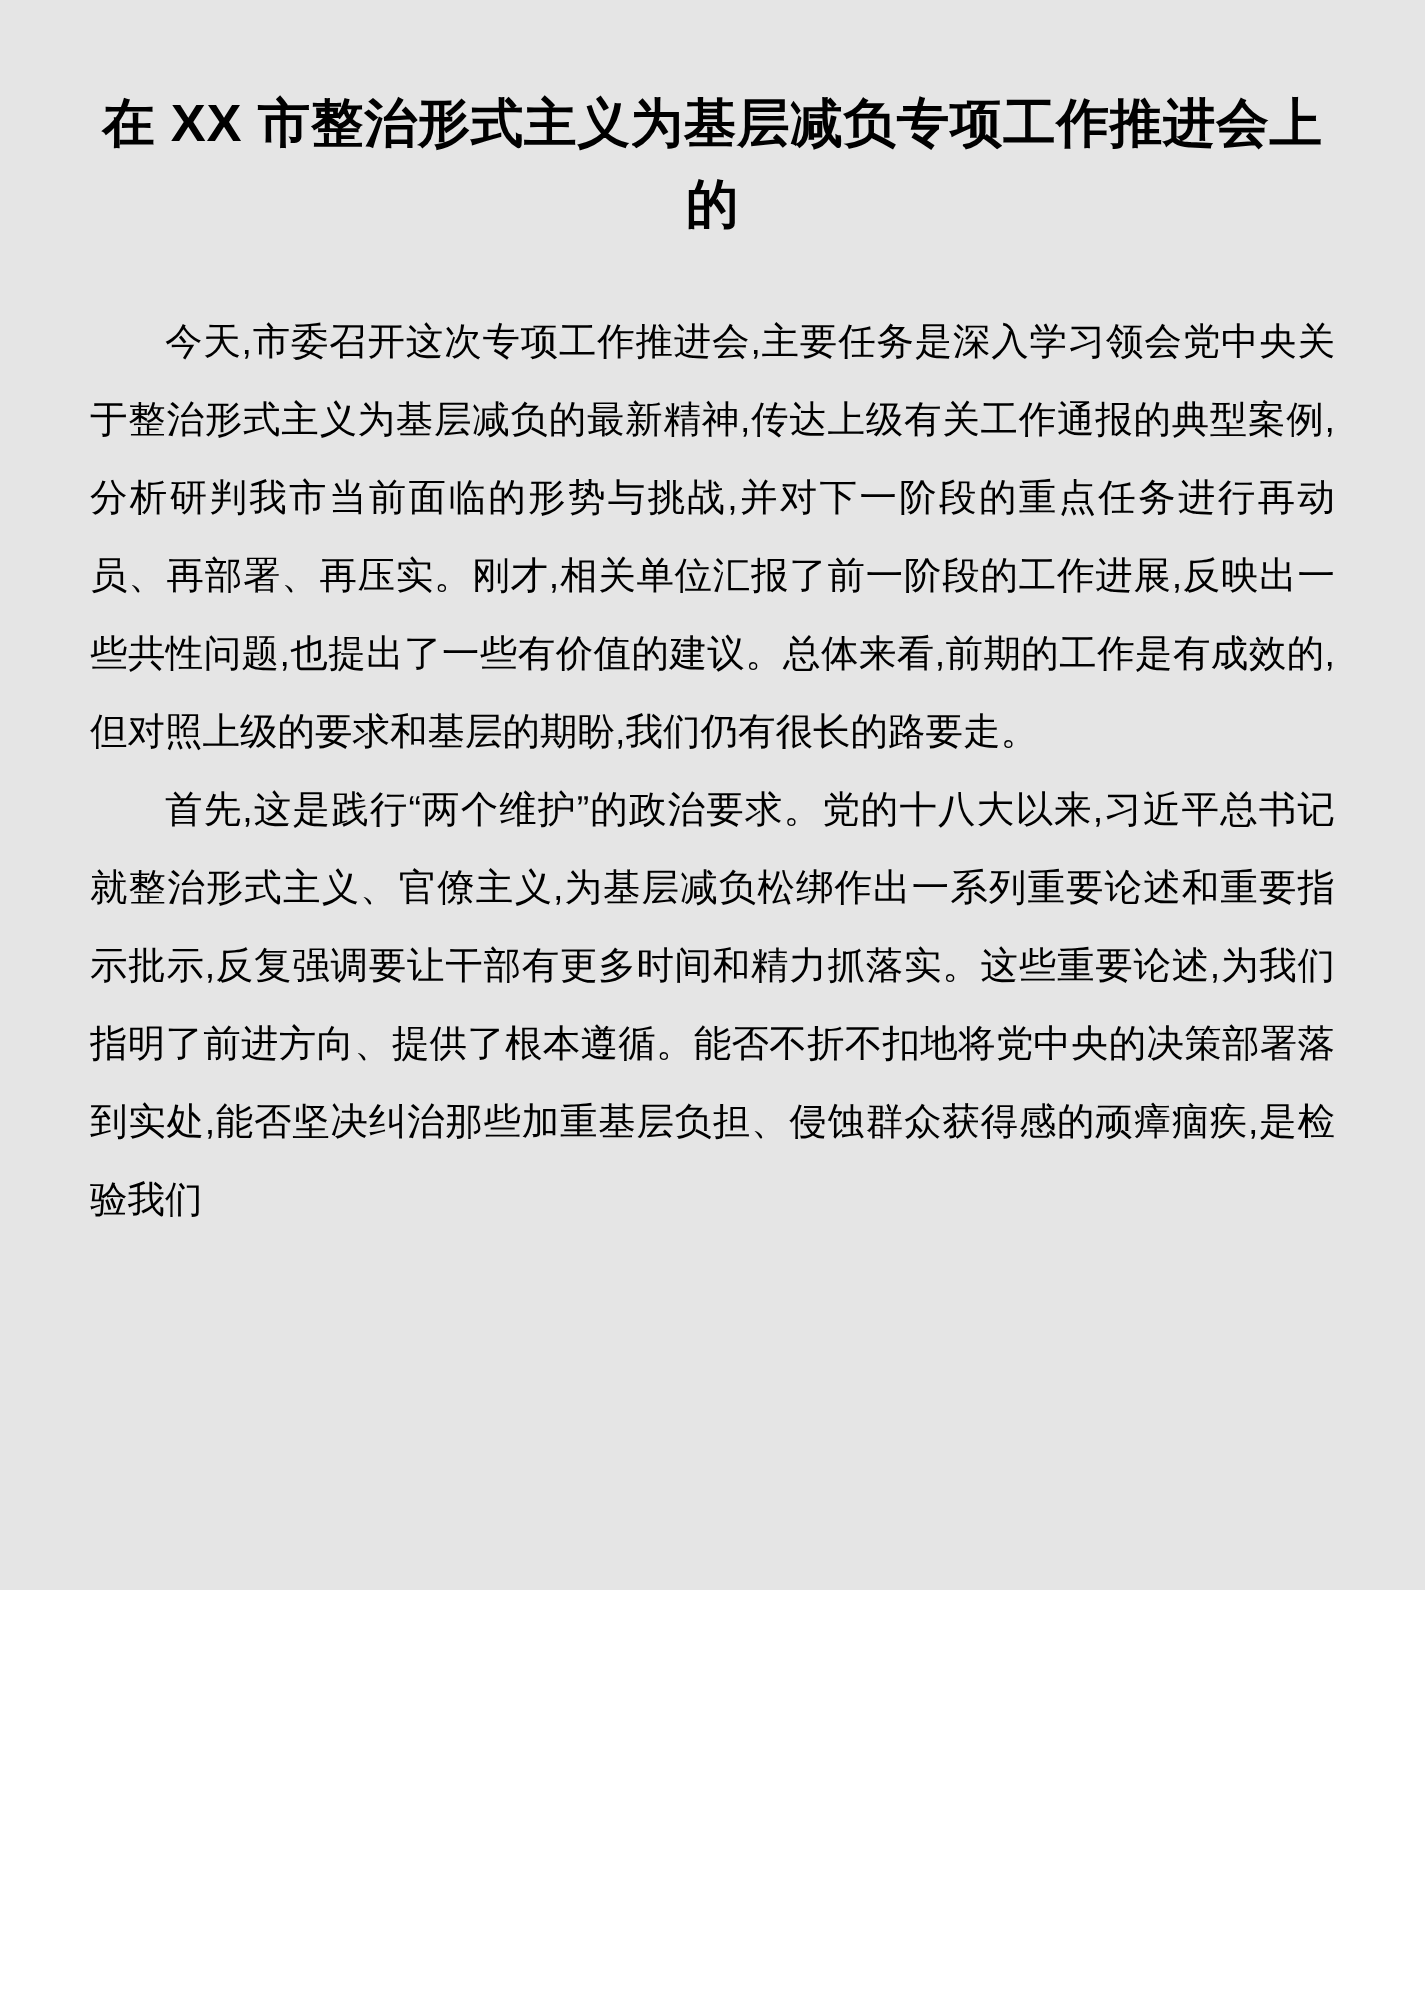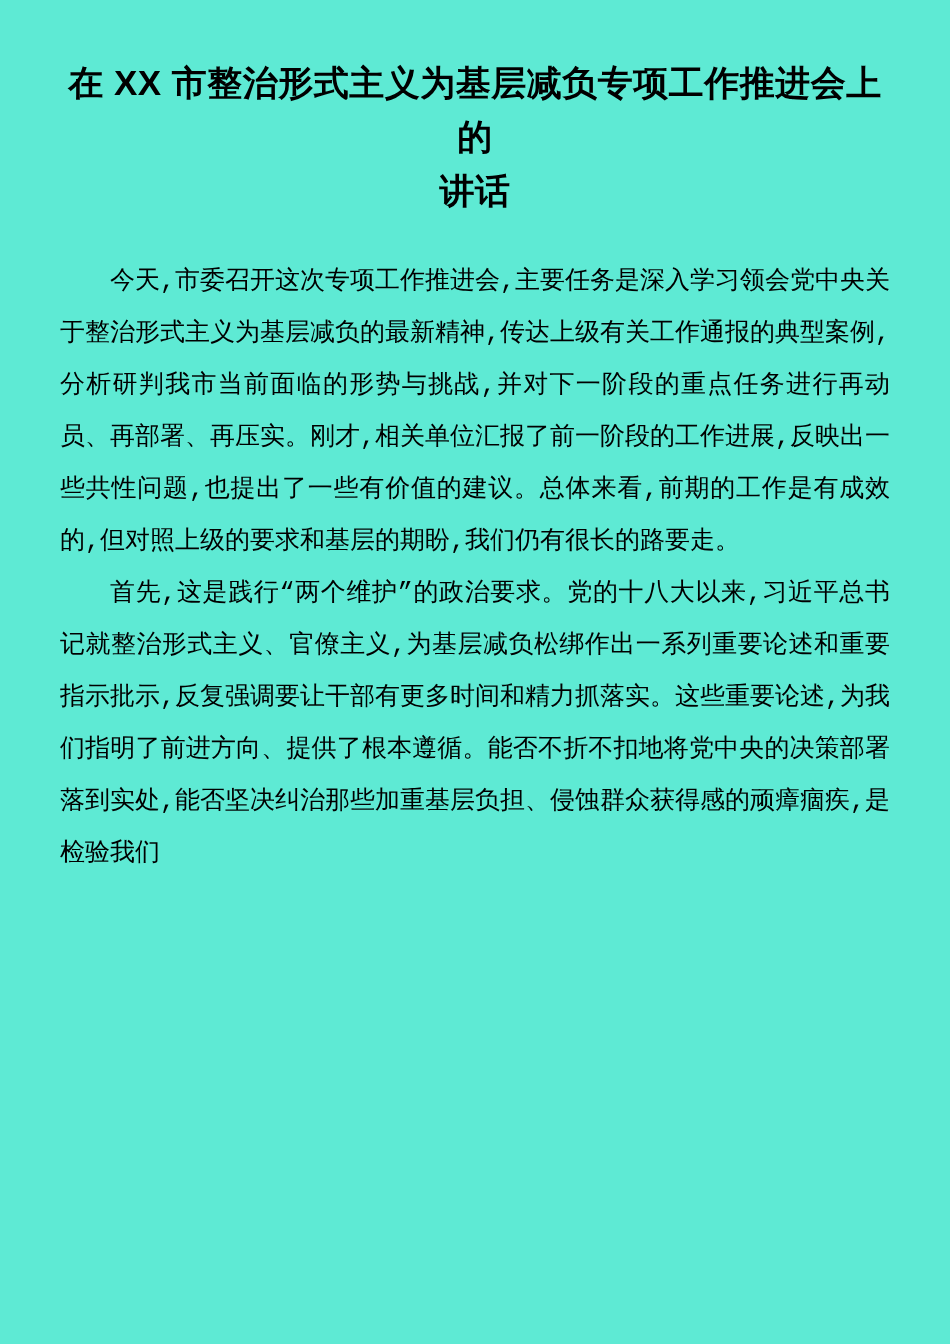--- a/index.html
+++ b/index.html
@@ -10,23 +10,23 @@
   body {
     width: 950px;
     height: 1344px;
     overflow: hidden;
     color: #000000;
     font-family: "Liberation Sans", "DejaVu Sans", sans-serif;
   }
   .page {
     box-sizing: border-box;
     width: 950px;
-    height: 1344px;
+    height: 1060px;
     padding: 56px 60px 0 60px;
-    background: #5eead4;
+    background: #e5e5e5;
   }
   .doc-title {
     margin: 0;
     font-size: 35px;
     font-weight: 700;
     line-height: 54px;
     text-align: center;
     color: #000000;
     letter-spacing: 0.5px;
   }
@@ -42,31 +42,29 @@
   }
   .doc-body p {
     margin: 0;
     padding: 0;
     text-align: justify;
     text-justify: inter-ideograph;
     word-break: break-all;
   }
   .doc-body p.indent {
     text-indent: 2em;
-    font-family: Liberation Mono, monospace;
   }
 </style>
 </head>
 <body>
 
 <div class="page">
 
   <h1 class="doc-title">
     <span class="title-line">在 XX 市整治形式主义为基层减负专项工作推进会上的</span>
-    <span class="title-line">讲话</span>
   </h1>
 
   <div class="doc-body">
 
     <p class="indent">今天,市委召开这次专项工作推进会,主要任务是深入学习领会党中央关于整治形式主义为基层减负的最新精神,传达上级有关工作通报的典型案例,分析研判我市当前面临的形势与挑战,并对下一阶段的重点任务进行再动员、再部署、再压实。刚才,相关单位汇报了前一阶段的工作进展,反映出一些共性问题,也提出了一些有价值的建议。总体来看,前期的工作是有成效的,但对照上级的要求和基层的期盼,我们仍有很长的路要走。</p>
 
 
 
 
     <p class="indent">首先,这是践行“两个维护”的政治要求。党的十八大以来,习近平总书记就整治形式主义、官僚主义,为基层减负松绑作出一系列重要论述和重要指示批示,反复强调要让干部有更多时间和精力抓落实。这些重要论述,为我们指明了前进方向、提供了根本遵循。能否不折不扣地将党中央的决策部署落到实处,能否坚决纠治那些加重基层负担、侵蚀群众获得感的顽瘴痼疾,是检验我们</p>

